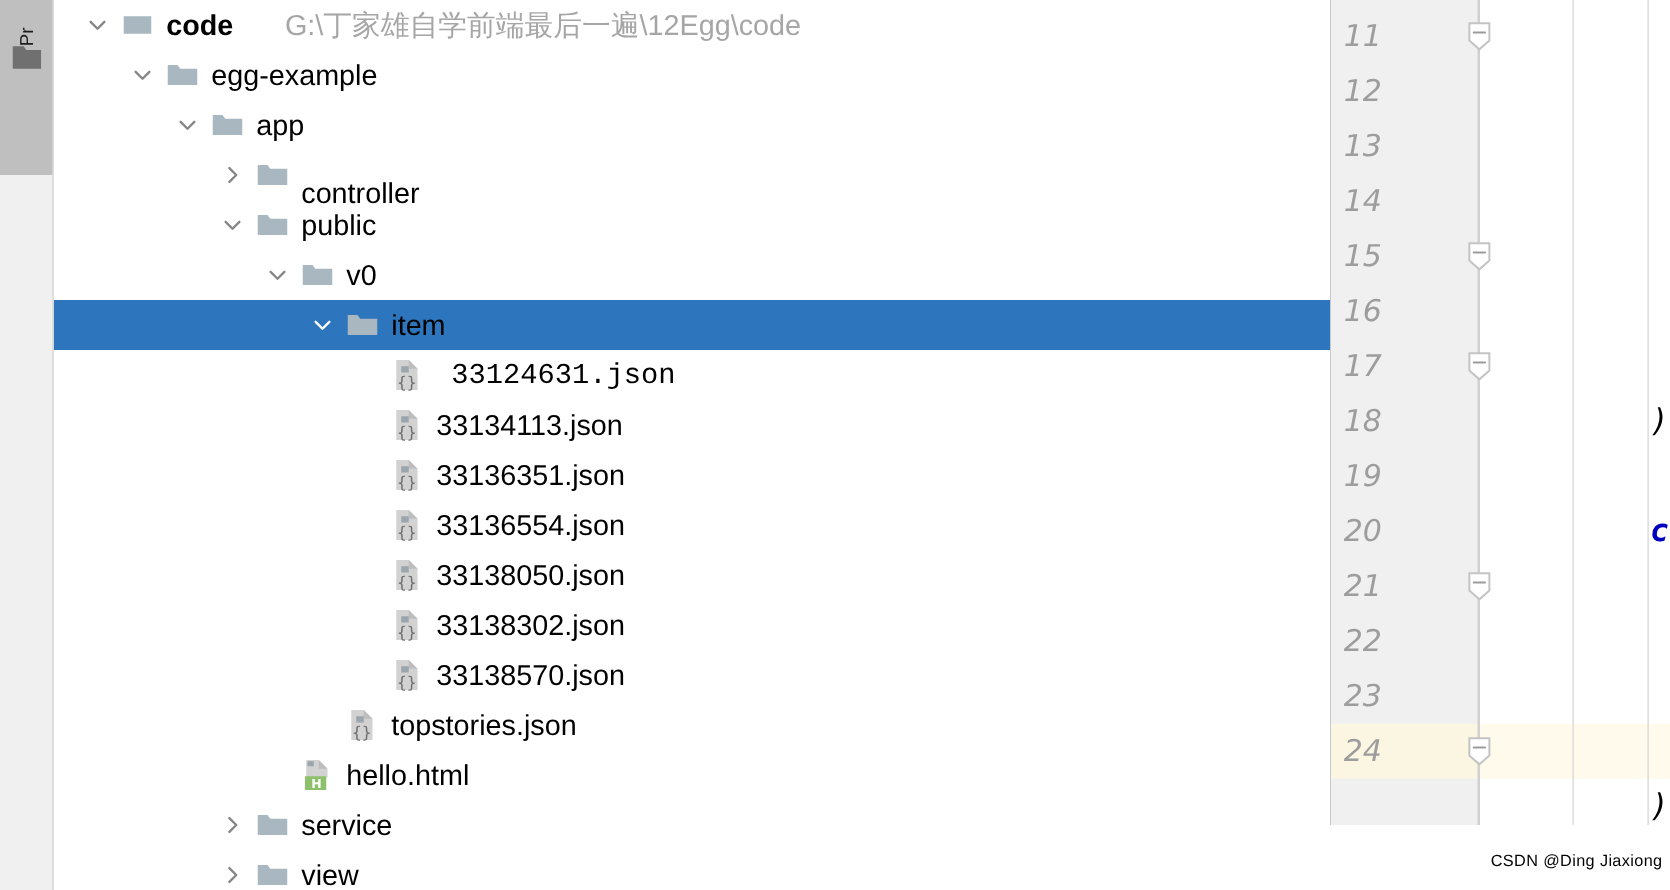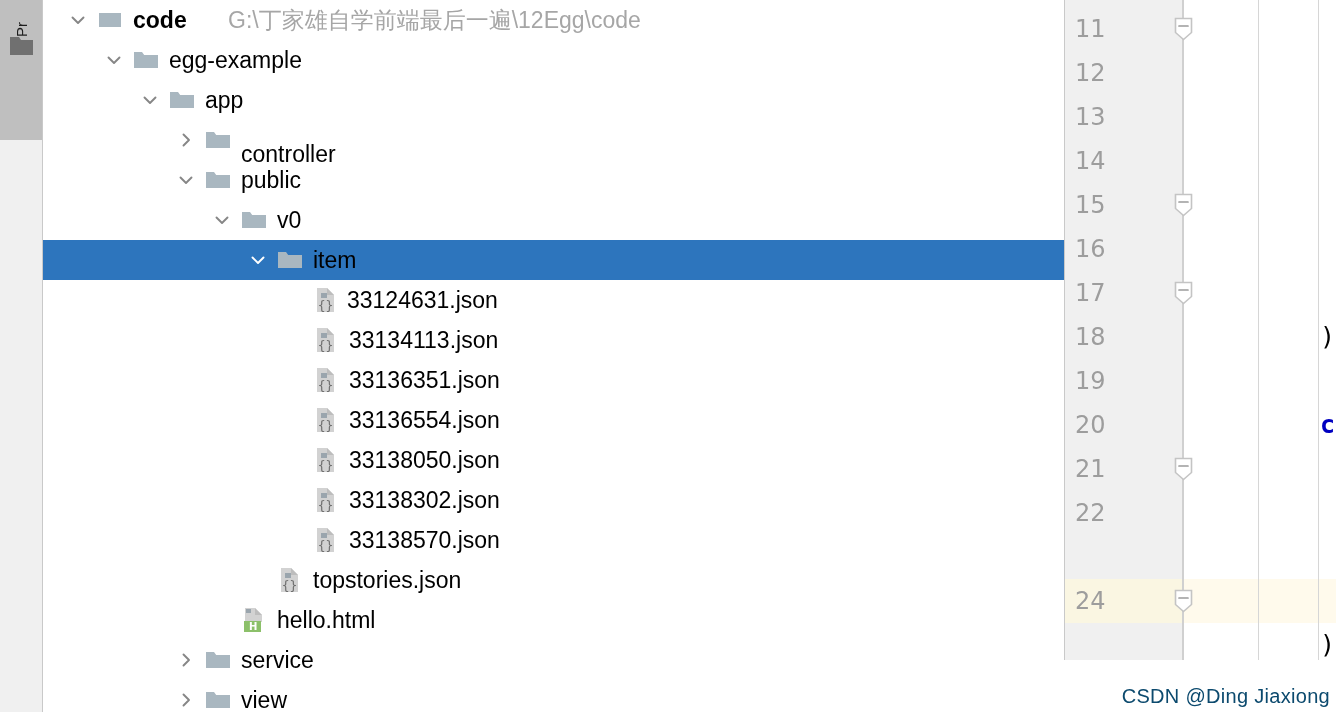--- a/index.html
+++ b/index.html
@@ -114,20 +114,21 @@
 
   
   .editor {
     position: absolute;
     left: 1064px; top: 0;
     width: 272px;
     height: 660px;
     background: #ffffff;
     border-left: 1px solid #c9c9c9;
     overflow: hidden;
+    font-style: italic;
   }
   .gutter {
     position: absolute;
     left: 0; top: 0;
     width: 118px;
     height: 712px;
     background: #f0f0f0;
   }
   .gutter-line {
     position: absolute;
@@ -181,23 +182,23 @@
     line-height: 44px;
     font-size: 25px;
     font-family: "DejaVu Sans Mono", monospace;
     white-space: pre;
   }
 
   
   .watermark {
     position: absolute;
     right: 6px;
-    bottom: 4px;
-    font-size: 20px;
-    color: #0c4a6e;
+    bottom: 16px;
+    font-size: 13px;
+    color: #000000;
     white-space: nowrap;
     font-family: "Liberation Sans", sans-serif;
     letter-spacing: 0.3px;
   }
 </style>
 </head>
 <body>
 
 <div id="app">
 
@@ -308,21 +309,21 @@
       </div>
       <div class="row">
         <div class="node-icon" style="left: 270px;">
           <svg width="24" height="26" viewBox="0 0 24 26">
             <path d="M3 1 h10 l7 7 v17 H3 Z" fill="#d2d2d2"></path>
             <path d="M13 1 l7 7 h-7 Z" fill="#bdbdbd"></path>
             <path d="M7 6 h6 v5 H7 Z" fill="#9aa5ad"></path>
             <text x="11.5" y="23" font-size="13" font-family="DejaVu Sans Mono, monospace" fill="#6f6f6f" text-anchor="middle">{}</text>
           </svg>
         </div>
-        <span class="node-label" style="left: 304px;">33124631.json</span>
+        <span class="node-label" style="left: 318px; font-family: Liberation Mono, monospace;">33124631.json</span>
       </div>
       <div class="row">
         <div class="node-icon" style="left: 270px;">
           <svg width="24" height="26" viewBox="0 0 24 26">
             <path d="M3 1 h10 l7 7 v17 H3 Z" fill="#d2d2d2"></path>
             <path d="M13 1 l7 7 h-7 Z" fill="#bdbdbd"></path>
             <path d="M7 6 h6 v5 H7 Z" fill="#9aa5ad"></path>
             <text x="11.5" y="23" font-size="13" font-family="DejaVu Sans Mono, monospace" fill="#6f6f6f" text-anchor="middle">{}</text>
           </svg>
         </div>
@@ -443,20 +444,21 @@
         <div class="gutter-line" style="top: 95px;">13</div>
         <div class="gutter-line" style="top: 139px;">14</div>
         <div class="gutter-line" style="top: 183px;">15</div>
         <div class="gutter-line" style="top: 227px;">16</div>
         <div class="gutter-line" style="top: 271px;">17</div>
         <div class="gutter-line" style="top: 315px;">18</div>
         <div class="gutter-line" style="top: 359px;">19</div>
         <div class="gutter-line" style="top: 403px;">20</div>
         <div class="gutter-line" style="top: 447px;">21</div>
         <div class="gutter-line" style="top: 491px;">22</div>
+        <div class="gutter-line" style="top: 535px;">23</div>
         <div class="gutter-line" style="top: 579px;">24</div>
         <div class="gutter-line" style="top: 667px;">26</div>
       </div>
     <div class="fold-rail"></div>
     <div class="indent-guide" style="left:193px"></div>
     <div class="indent-guide" style="left:253px"></div>
     <div id="editor-layers">
         <div class="fold-marker" style="top: 17px;"><svg width="19" height="24" viewBox="0 0 19 24">
             <path d="M1.5 1.5 h16 v14 l-8 7 l-8 -7 Z" fill="#ffffff" stroke="#c4c4c4" stroke-width="1.6"></path>
             <path d="M5 9 h9" stroke="#9b9b9b" stroke-width="1.7" stroke-linecap="round"></path>

